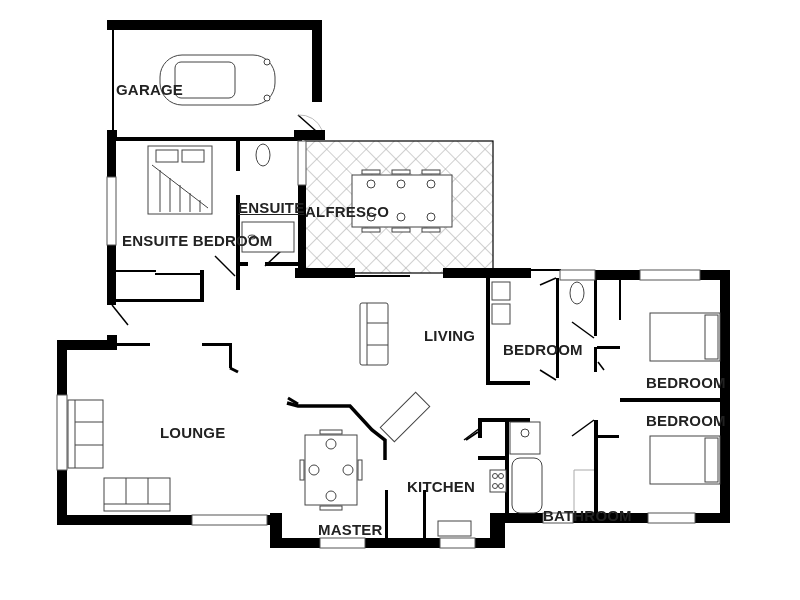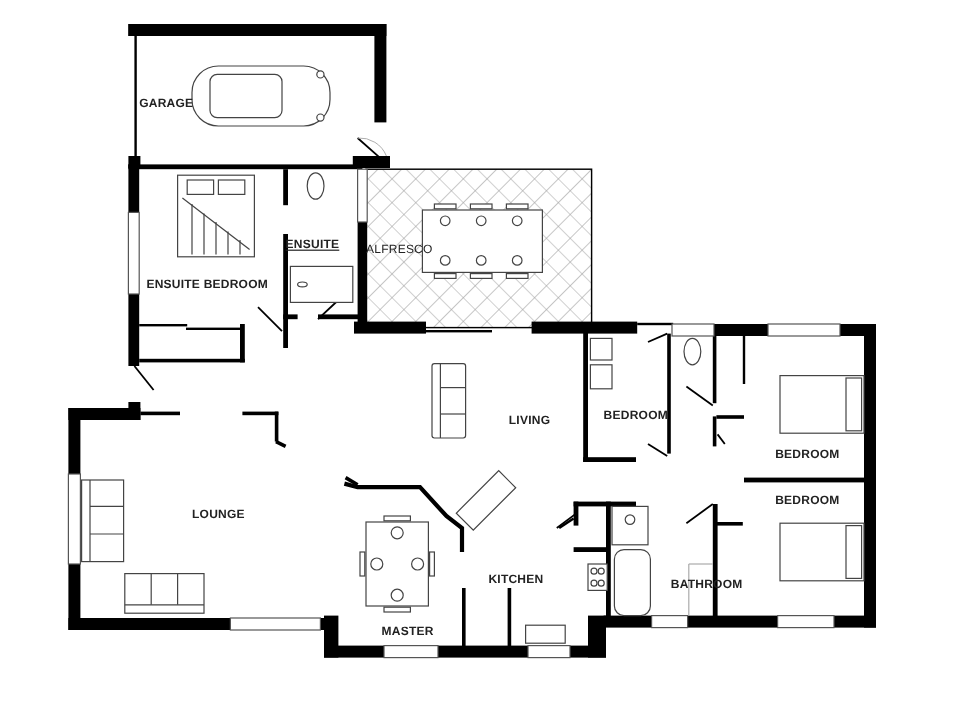--- a/index.html
+++ b/index.html
@@ -1,18 +1,18 @@
 <!DOCTYPE html>
 <html><head>
 <meta charset="utf-8">
 <style>
   html,body{margin:0;padding:0;background:#ffffff;}
   body{width:800px;height:600px;overflow:hidden;font-family:"Liberation Sans",sans-serif;}
   #plan{position:absolute;left:0;top:0;width:800px;height:600px;}
-  .lbl{position:absolute;font-family:"Liberation Sans",sans-serif;font-size:10px;font-weight:bold;color:#222;letter-spacing:0.2px;white-space:nowrap;}
+  .lbl{position:absolute;font-family:"Liberation Sans",sans-serif;font-size:15px;font-weight:bold;color:#222;letter-spacing:0.2px;white-space:nowrap;}
 </style>
 </head>
 <body>
 
 <svg id="plan" viewBox="0 0 800 600" xmlns="http://www.w3.org/2000/svg">
   <defs>
     <pattern id="hatch" width="14" height="14" patternUnits="userSpaceOnUse" patternTransform="rotate(45)">
       <path d="M0 0 L0 14 M0 0 L14 0" stroke="#a0a0a0" stroke-width="1" fill="none"></path>
     </pattern>
   </defs>
@@ -228,21 +228,21 @@
     <rect x="438" y="521" width="33" height="15"></rect>
 
     <line x1="574" y1="470" x2="594" y2="470" stroke="#aaa"></line>
     <line x1="574" y1="470" x2="574" y2="513" stroke="#aaa"></line>
   </g>
 </svg>
 
 <div class="lbl" style="left:116px;top:81px;">GARAGE</div>
 <div class="lbl" style="left:122px;top:232px;">ENSUITE BEDROOM</div>
 <div class="lbl" style="left:238px;top:199px;text-decoration:underline;">ENSUITE</div>
-<div class="lbl" style="left:305px;top:203px;font-weight:normal;">ALFRESCO</div>
-<div class="lbl" style="left:424px;top:345px;">LIVING</div>
+<div class="lbl" style="left:305px;top:203px;font-weight:bold;">ALFRESCO</div>
+<div class="lbl" style="left:424px;top:327px;">LIVING</div>
 <div class="lbl" style="left:503px;top:341px;">BEDROOM</div>
 <div class="lbl" style="left:646px;top:374px;">BEDROOM</div>
 <div class="lbl" style="left:646px;top:412px;">BEDROOM</div>
 <div class="lbl" style="left:160px;top:424px;text-align:center;">LOUNGE</div>
 <div class="lbl" style="left:407px;top:478px;">KITCHEN</div>
-<div class="lbl" style="left:543px;top:482px;margin-left:16px;">BATHROOM</div>
+<div class="lbl" style="left:543px;top:507px;">BATHROOM</div>
 <div class="lbl" style="left:318px;top:521px;">MASTER</div>
 
 </body></html>

